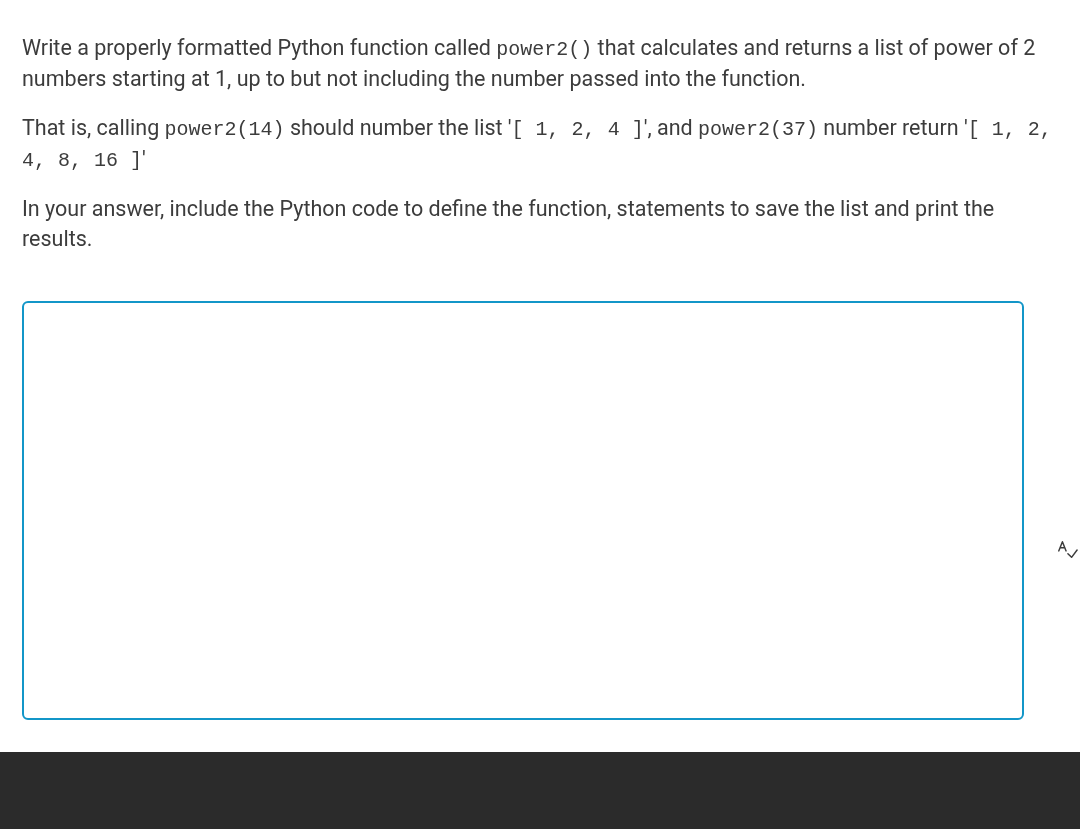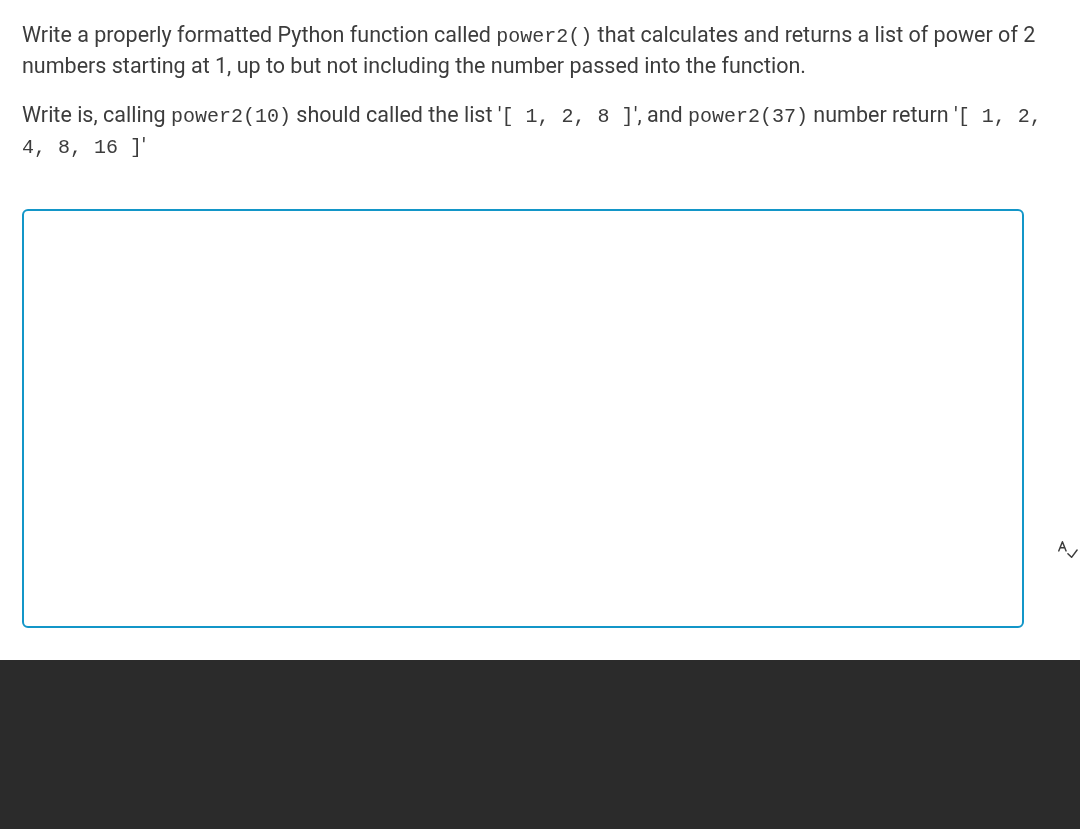--- a/index.html
+++ b/index.html
@@ -10,21 +10,21 @@
   body {
     width: 1080px;
     height: 829px;
     background: #2b2b2b;
     display: flex;
     flex-direction: column;
     font-family: -apple-system, BlinkMacSystemFont, "Segoe UI", Roboto, Helvetica, Arial, sans-serif;
   }
   .content-card {
     background: #ffffff;
-    padding: 20px 22px 28px 22px;
+    padding: 33px 22px 28px 22px;
     margin: 0;
     position: relative;
   }
   .prompt-text {
     color: #3c3c3c;
     font-size: 21.5px;
     line-height: 1.42;
     margin-bottom: 20px;
   }
   .prompt-text p {
@@ -78,22 +78,23 @@
 </head>
 <body>
 
 <div class="wrap">
   <div class="content-card">
     <div class="prompt-text">
       <p>
         <span>Write a properly formatted Python function called </span><code class="mono">power2()</code><span> that calculates and returns a list of power of 2 numbers starting at 1, up to but not including the number passed into the function.</span>
       </p>
       <p>
-        <span>Write is, calling </span><code class="mono">power2(10)</code><span> should called the list '</span><code class="mono">[ 1, 2, 8 ]</code><span>', and </span><code class="mono">power2(37)</code><span> number return '</span><code class="mono">[ 1, 2, 4, 8, 16 ]</code><span>'</span>
+        <span>That is, calling </span><code class="mono">power2(14)</code><span> should number the list '</span><code class="mono">[ 1, 2, 4 ]</code><span>', and </span><code class="mono">power2(37)</code><span> number return '</span><code class="mono">[ 1, 2, 4, 8, 16 ]</code><span>'</span>
       </p>
+      <p>In your answer, include the Python code to define the function, statements to save the list and print the results.</p>
     </div>
 
     <textarea class="answer-box" value="" style=""></textarea>
 
     <div class="side-control">
       <svg viewBox="0 0 24 24">
         <path fill="none" stroke="#3c3c3c" stroke-width="1.6" stroke-linecap="round" stroke-linejoin="round" d="M3 13 L7 3 L11 13 M4.5 9.5 L9.5 9.5 M13 16 L17 20 L23 12"></path>
       </svg>
     </div>
   </div>

